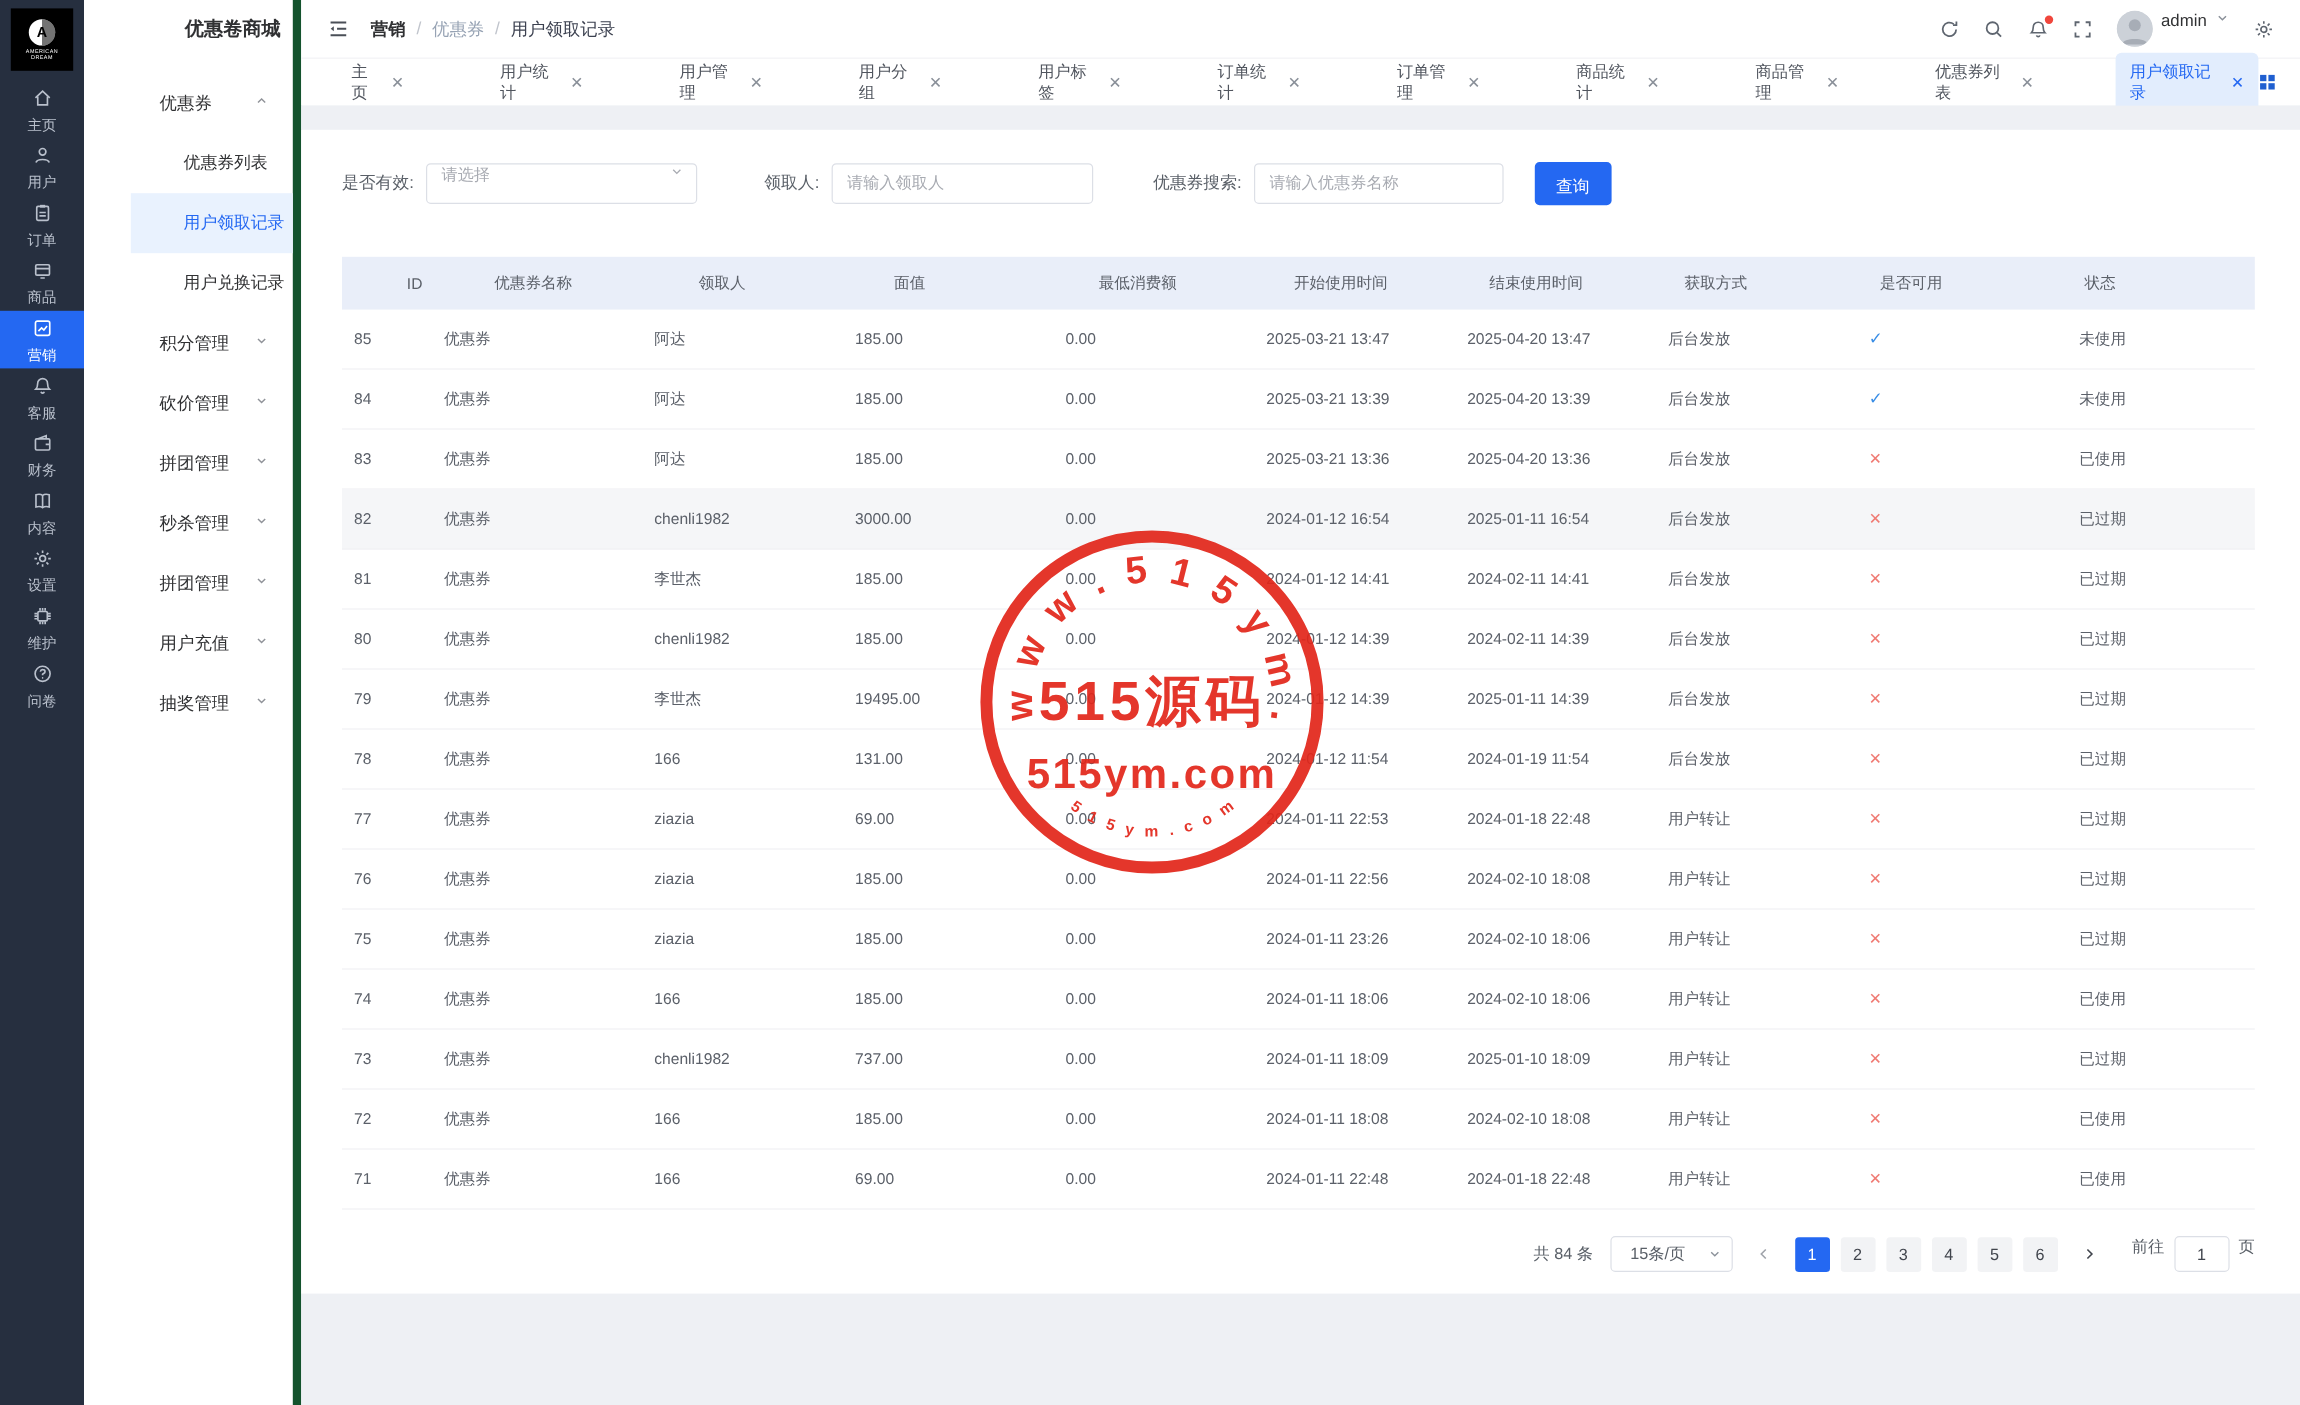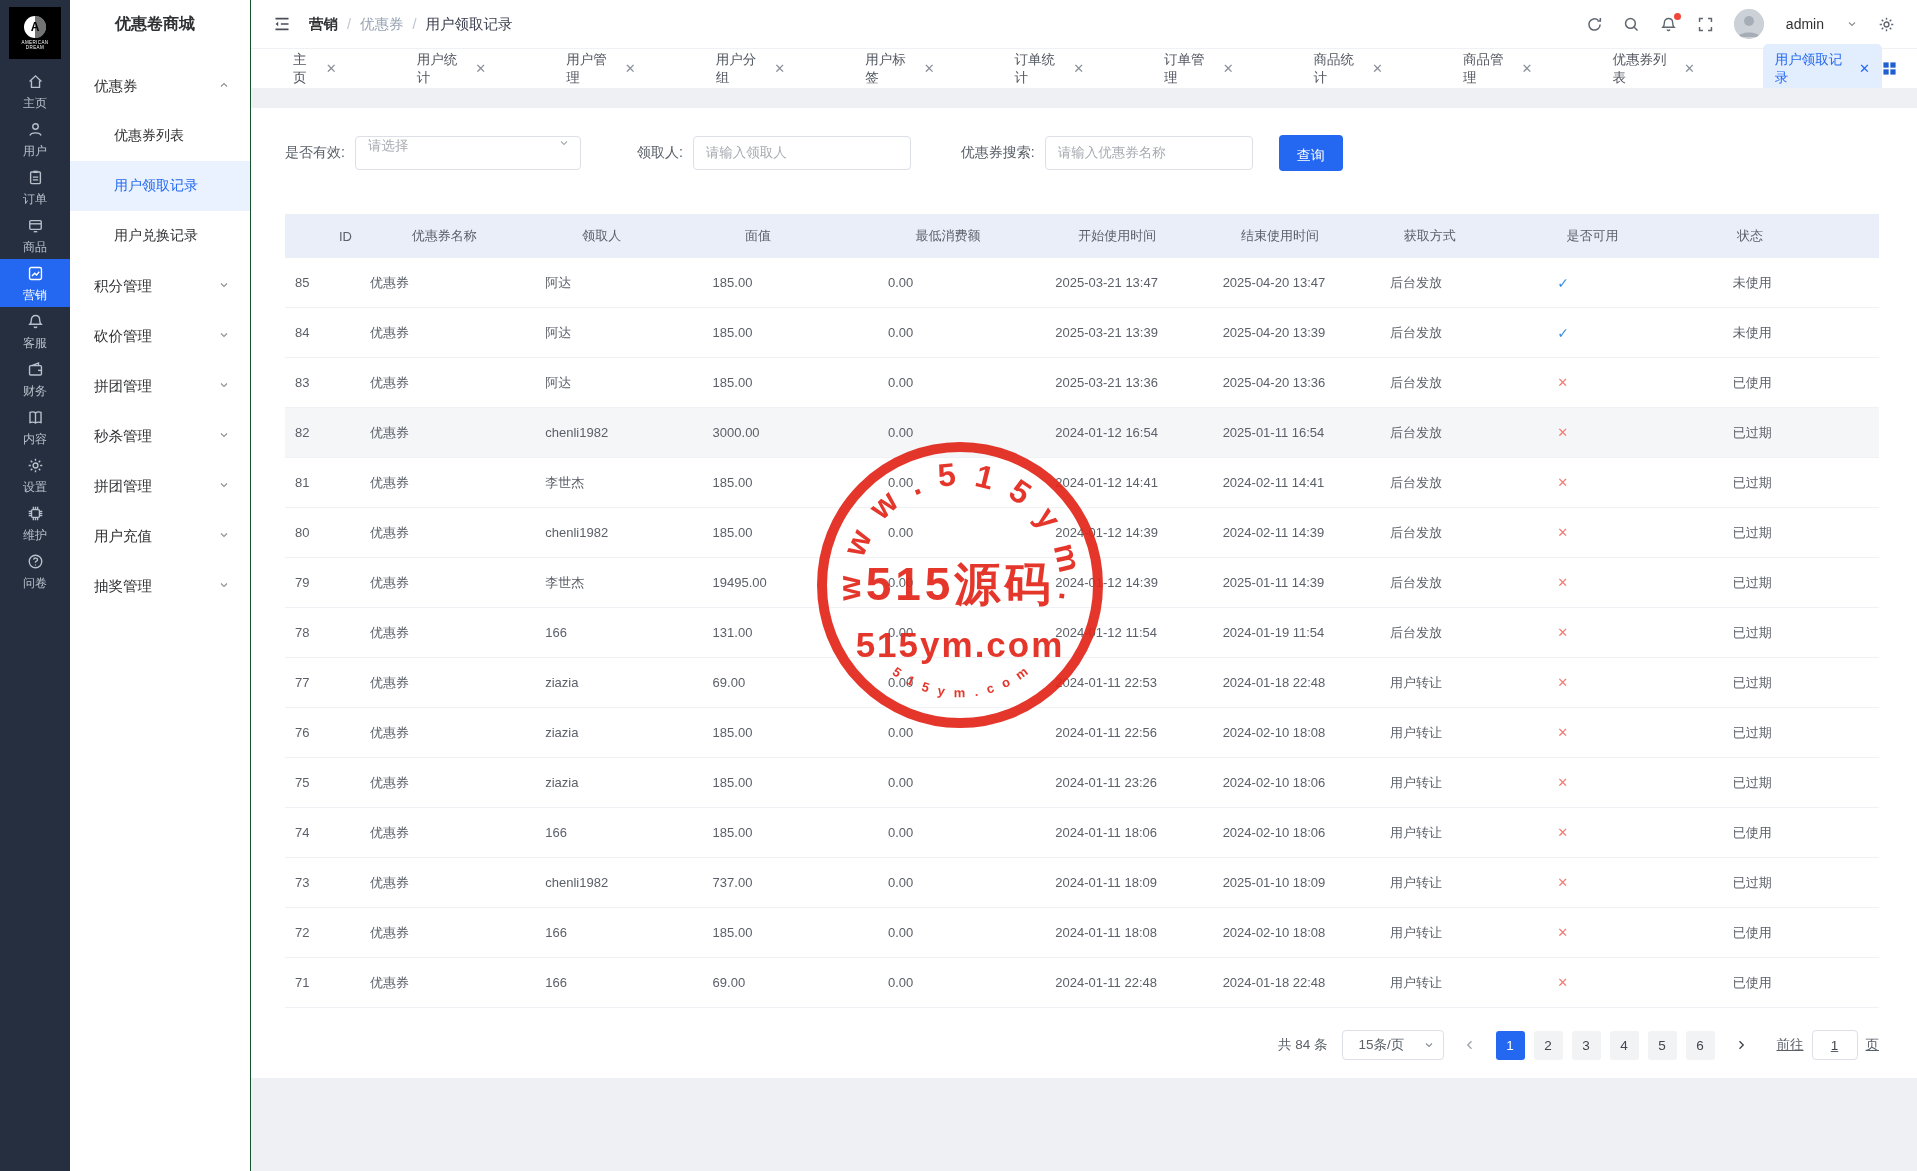--- a/index.html
+++ b/index.html
@@ -12,21 +12,21 @@
   .logo { width:52px; height:52px; background:#000; margin:7px 0 8px; display:flex; flex-direction:column; align-items:center; justify-content:center; color:#fff; }
   .logo-circle { width:22px; height:22px; border-radius:50%; background:#fff; color:#000; font-size:12px; font-weight:bold; display:flex; align-items:center; justify-content:center; position:relative; overflow:hidden; }
   .logo-circle::after { content:""; position:absolute; right:0; top:0; width:11px; height:22px; background:#000; opacity:.55; }
   .logo-txt { font-size:4.5px; letter-spacing:.4px; line-height:5px; text-align:center; margin-top:2px; }
   .rail-item { width:70px; height:48px; display:flex; flex-direction:column; align-items:center; justify-content:center; gap:3px; color:#b9c0cc; cursor:pointer; }
   .rail-item svg { width:17px; height:17px; }
   .rail-item .rl { font-size:12px; line-height:12px; }
   .rail-item.active { background:#2468f2; color:#fff; }
 
   
-  .submenu { width:181px; background:#fff; border-right:1px solid #14532d; flex-shrink:0; display:flex; flex-direction:column; }
+  .submenu { width:181px; background:#fff; border-right:7px solid #14532d; flex-shrink:0; display:flex; flex-direction:column;padding-left:39px; }
   .submenu-title { height:49px; display:flex; align-items:center; padding-left:45px; font-size:16px; font-weight:bold; color:#303133; }
   .menu { padding-top:12px; }
   .menu-group { height:50px; display:flex; align-items:center; justify-content:space-between; padding:0 20px 0 24px; font-size:14.5px; color:#303133; cursor:pointer; }
   .menu-group svg { width:12px; height:12px; color:#909399; }
   .menu-sub { height:50px; display:flex; align-items:center; padding-left:44px; font-size:14px; color:#303133; cursor:pointer; }
   .menu-sub.active { background:#e9f2fe; color:#2468f2; }
 
   
   .main { flex:1; display:flex; flex-direction:column; min-width:0; }
   .navbar { height:49px; background:#fff; display:flex; align-items:center; padding:0 22px; border-bottom:1px solid #f0f1f4; }
@@ -36,21 +36,21 @@
   .crumb-b { font-weight:bold; color:#303133; }
   .crumb-sep { color:#c0c4cc; }
   .crumb-m { color:#97a3b4; }
   .crumb-l { color:#3c4150; }
   .nav-right { margin-left:auto; display:flex; align-items:center; gap:20px; color:#5f6670; }
   .nav-ic { width:17px; height:17px; cursor:pointer; position:relative; display:flex; }
   .nav-ic svg { width:17px; height:17px; }
   .dot { position:absolute; top:-3px; right:-4px; width:7px; height:7px; border-radius:50%; background:#f0463c; }
   .avatar { width:30px; height:30px; border-radius:50%; background:#cdd2d8; overflow:hidden; position:relative; cursor:pointer; }
   .avatar svg { width:30px; height:30px; }
-  .user-wrap { display:flex; align-items:center; gap:22px; cursor:pointer; }
+  .user-wrap { display:flex; align-items:flex-start; gap:7px; cursor:pointer; }
   .user-name { font-size:14px; color:#303133; }
   .chev { width:12px; height:12px; color:#8a9099; }
 
   
   .tabbar { height:39px; background:#fff; display:flex; align-items:center; padding:0 20px 0 30px; }
   .tabs { display:flex; align-items:center; gap:56px; flex:1; }
   .tab { display:flex; align-items:center; gap:8px; font-size:13.5px; color:#4e5archive259; color:#50555e; cursor:pointer; padding:7px 12px; border-radius:5px; }
   .tab .x { font-size:13px; color:#8a9099; line-height:1; }
   .tab.active { background:#e2edfd; color:#2468f2; }
   .tab.active .x { color:#2468f2; }
@@ -83,21 +83,21 @@
   .mark-no { color:#f07b74; font-size:13px; }
 
   
   .pager { margin-top:22px; display:flex; align-items:center; justify-content:flex-end; gap:14px; font-size:13.5px; color:#5a6068; }
   .psize { width:102px; height:30px; border:1px solid #dcdfe6; border-radius:4px; display:flex; align-items:center; justify-content:space-between; padding:0 8px 0 16px; cursor:pointer; color:#5a6068; }
   .parrow { width:24px; height:28px; display:flex; align-items:center; justify-content:center; color:#a0a4ab; cursor:pointer; }
   .parrow svg { width:12px; height:12px; }
   .pages { display:flex; gap:9px; }
   .pg { min-width:29px; height:29px; background:#f2f3f5; border-radius:3px; display:flex; align-items:center; justify-content:center; color:#41454d; cursor:pointer; font-size:13.5px; }
   .pg.active { background:#2468f2; color:#fff; }
-  .goto { display:flex; align-items:center; gap:8px; margin-left:10px;text-decoration:underline; }
+  .goto { display:flex; gap:8px; margin-left:10px; }
   .goto input { width:46px; height:30px; border:1px solid #dcdfe6; border-radius:4px; text-align:center; font-size:13.5px; color:#41454d; outline:none; font-family:inherit; }
 
   
   .stamp { position:absolute; left:800px; top:428px; width:320px; height:320px; pointer-events:none; opacity:.92; }
 </style>
 </head>
 <body>
 
 <div class="app">
 

